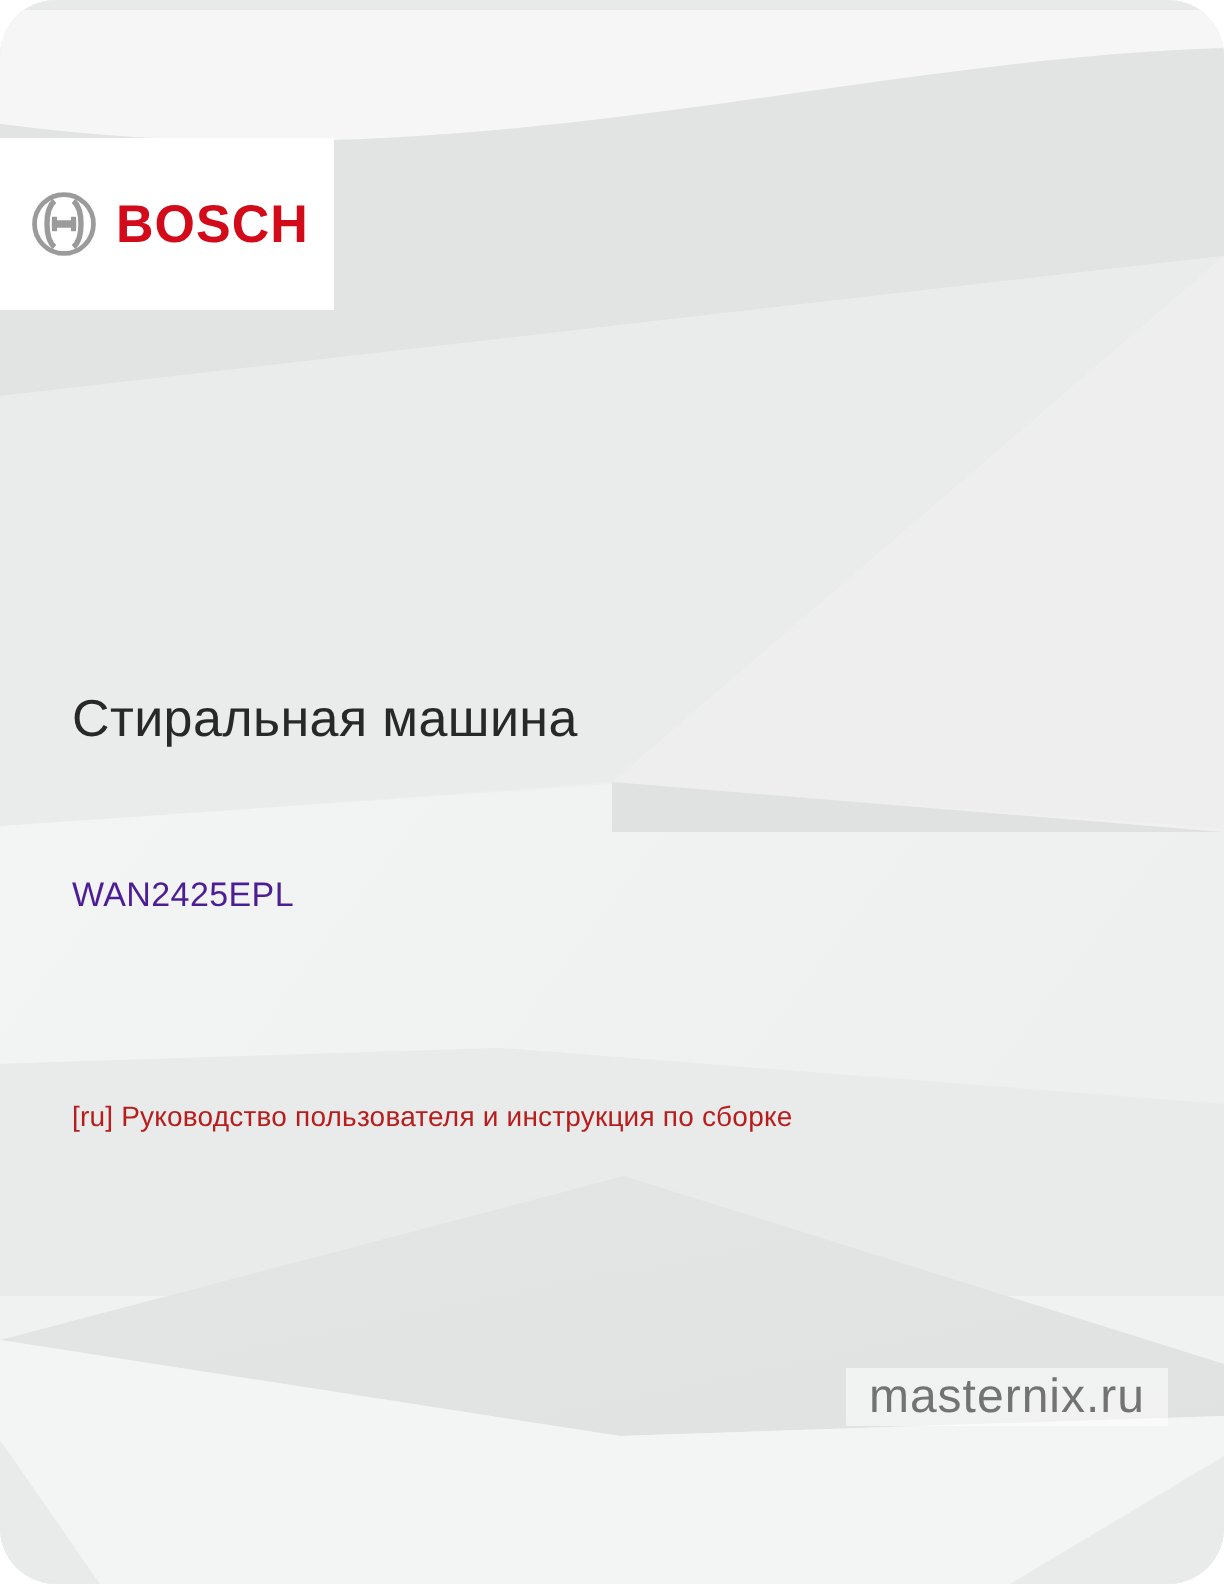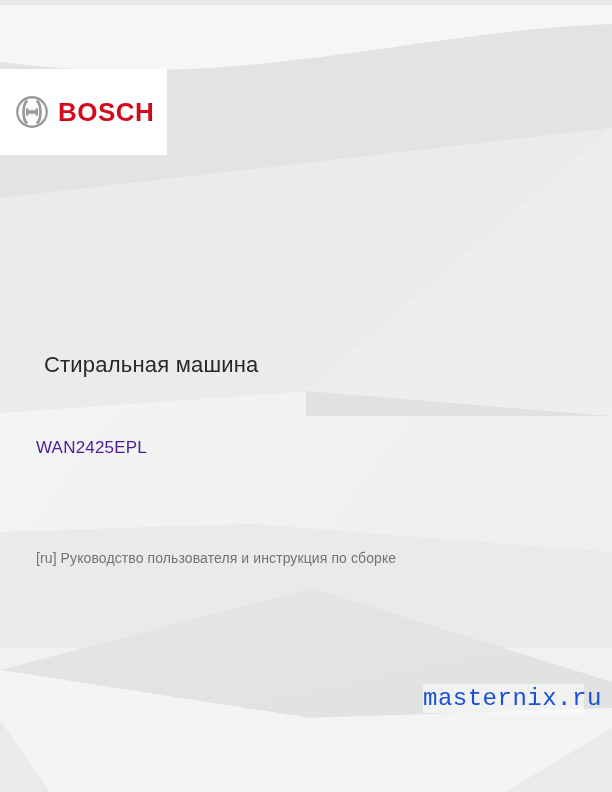--- a/index.html
+++ b/index.html
@@ -2,60 +2,60 @@
 <html><head>
 <meta charset="utf-8">
 <style>
   html,body{margin:0;padding:0;background:#ffffff;}
   .page{
     position:relative;
     width:612px;height:792px;
     overflow:hidden;
     font-family:"Liberation Sans", sans-serif;
     background:#ececec;
+    border-radius:28px;
   }
   .bg{position:absolute;inset:0;width:612px;height:792px;display:block;}
   .logo-box{
     position:absolute;left:0;top:69px;width:167px;height:86px;
     background:#ffffff;
     display:flex;align-items:center;
     padding-left:15px;box-sizing:border-box;
   }
   .bosch-symbol{width:34px;height:34px;flex:0 0 auto;display:block;}
   .bosch-wordmark{
     margin-left:9px;
     font-size:26px;font-weight:bold;
     letter-spacing:0.5px;
     color:#d20a1a;
     line-height:1;
     transform:scaleY(1.02);
   }
   .doc-title{
-    position:absolute;left:36px;top:344px;margin:8px;
-    font-size:22px;font-weight:400;
+    position:absolute;left:36px;top:344px;margin:0;
+    font-size:26px;font-weight:400;
     color:#282828;letter-spacing:0.2px;
     line-height:1.2;
   }
   .model-number{
     position:absolute;left:36px;top:438px;
     font-size:17px;color:#4c1d95;letter-spacing:0.2px;
   }
   .language-subtitle{
     position:absolute;left:36px;top:550px;
-    font-size:14px;color:#737373;letter-spacing:0.1px;
+    font-size:14px;color:#b91c1c;letter-spacing:0.1px;
   }
   .watermark{
     position:absolute;left:423px;top:684px;
     width:161px;height:29px;
     background:rgba(255,255,255,0.55);
-    color:#1d4ed8;
+    color:#737373;
     font-size:24px;line-height:29px;
     text-align:center;
     letter-spacing:0.5px;
-    font-family:Liberation Mono, monospace;
   }
 </style>
 </head>
 <body>
 
 <div class="page">
 
   <svg class="bg" viewBox="0 0 612 792" preserveAspectRatio="none" aria-hidden="true">
     <defs>
       <linearGradient id="gBase" x1="0" y1="0" x2="1" y2="0.35">

